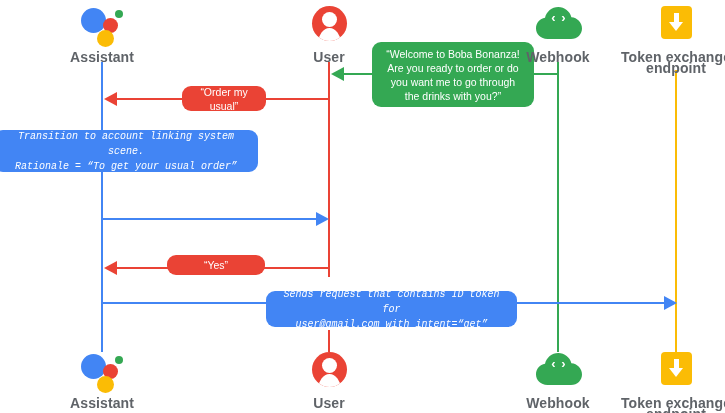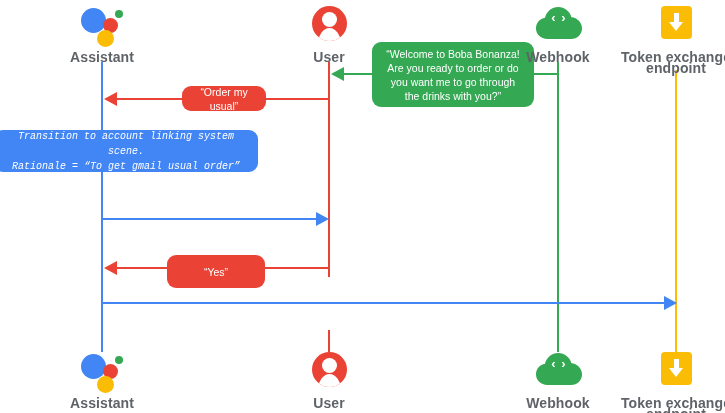--- a/index.html
+++ b/index.html
@@ -220,28 +220,32 @@
 you want me to go through
 the drinks with you?”</span>
   </div>
 
   <div class="bubble red sans" style="left:167px; top:86px; width:84px; height:25px; padding:2px 6px;margin-left:15px;">
     <span class="btext">“Order my usual”</span>
   </div>
 
   <div class="bubble blue mono" style="left:-6px; top:130px; width:264px; height:42px; padding:3px 8px;">
     <span class="btext">Transition to account linking system scene.
-Rationale = “To get gmail usual order”</span>
-  </div>
-
-
-  <div class="bubble red sans" style="left:167px; top:255px; width:98px; height:33px; padding:2px 6px;">
+Rationale = “To get your usual order”</span>
+  </div>
+
+
+  <div class="bubble red sans" style="left:167px; top:255px; width:98px; height:20px; padding:2px 6px;">
     <span class="btext">“Yes”</span>
   </div>
 
+  <div class="bubble blue mono" style="left:266px; top:291px; width:251px; height:36px; padding:2px 8px;">
+    <span class="btext">Sends request that contains ID token for
+user@gmail.com with intent=“get”</span>
+  </div>
 
   <div class="actor" style="left:102px; top:4px;">
     <div class="actor-icon">
       <span class="ga-blue"></span>
       <span class="ga-red"></span>
       <span class="ga-yellow"></span>
       <span class="ga-green"></span>
     </div>
     <div class="actor-label">Assistant</div>
   </div>

